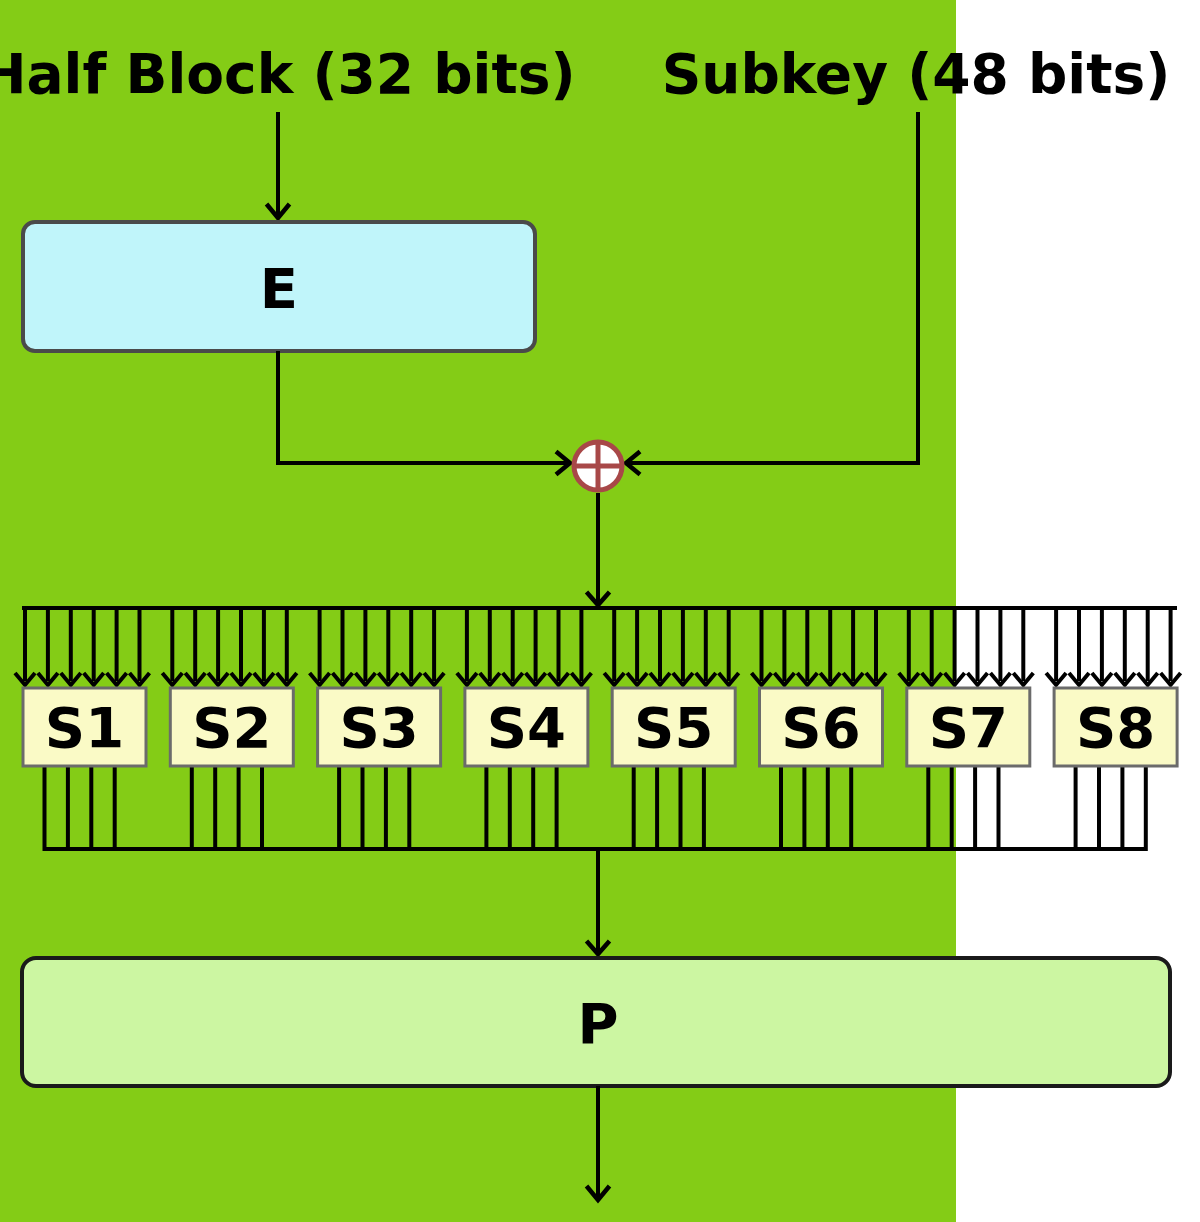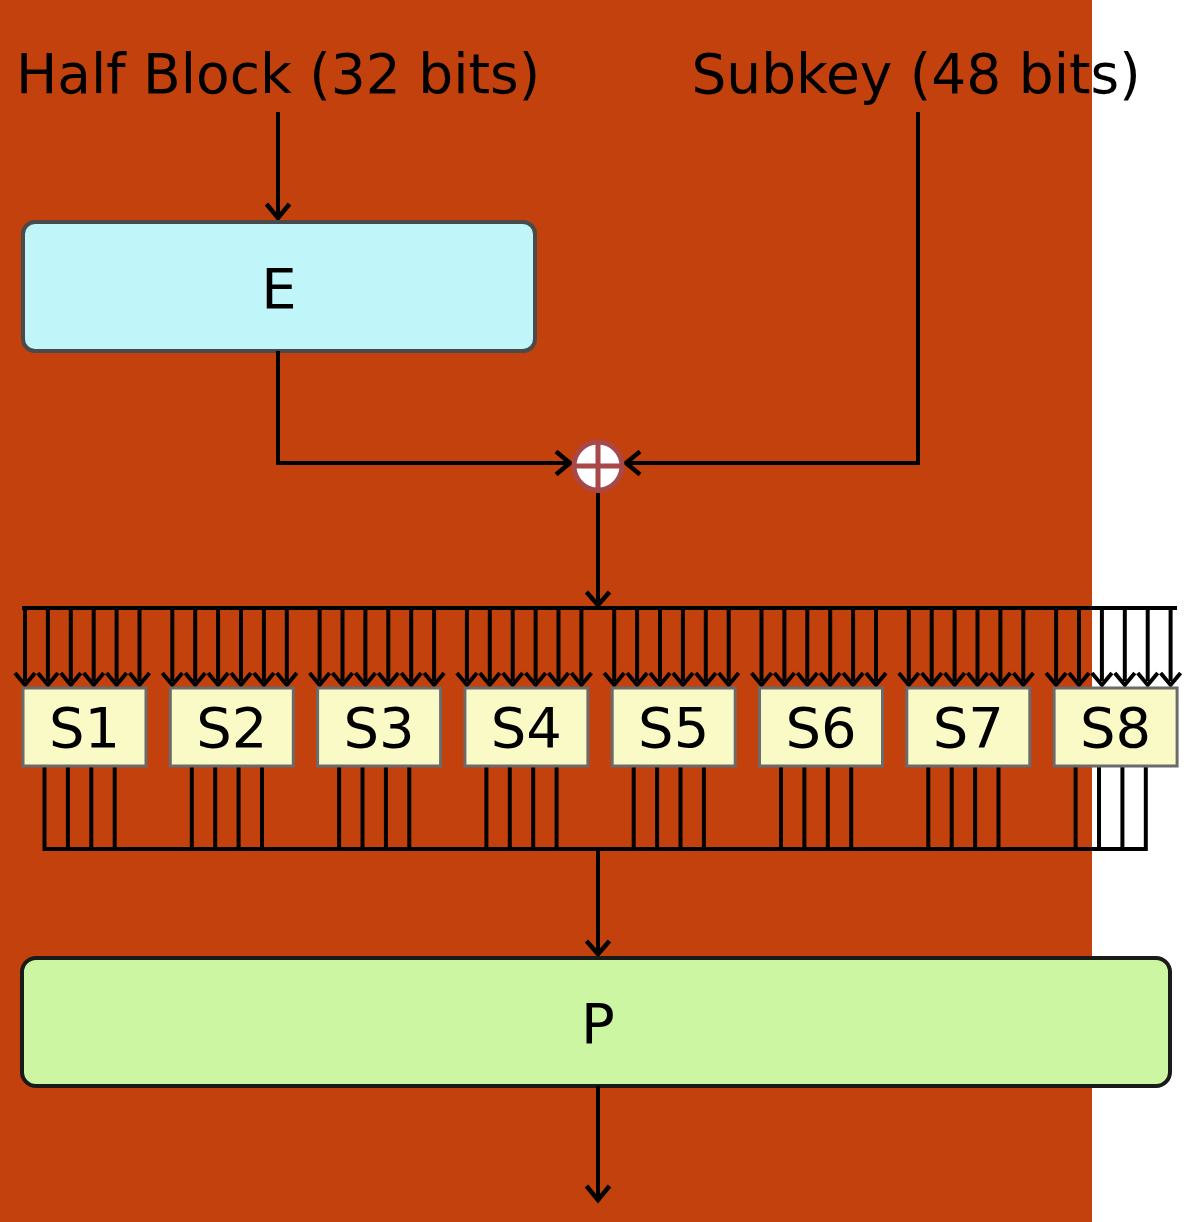--- a/index.html
+++ b/index.html
@@ -1,17 +1,17 @@
 <!DOCTYPE html>
 <html style="--line: #000000; --xor_stroke: #A84848; --e_fill: #C0F5FA; --e_border: #4A4A4A; --s_fill: #FAFAC6; --s_border: #6B6B6B; --p_fill: #CCF6A2; --p_border: #1A1A1A;"><head>
 <meta charset="utf-8">
 <style>
   html, body { margin: 0; padding: 0; background: #ffffff; }
   body { font-family: "DejaVu Sans", sans-serif; }
-  .stage { width: 1092px; height: 1222px; position: relative; background: #c2410c; }
+  .stage { width: 956px; height: 1222px; position: relative; background: #84cc16; font-weight: bold; }
   svg { display: block; }
 
   
   text { text-anchor: middle; fill: #000; }
   .lbl     { font-size: 55px; }
   .box-lbl { font-size: 56px; }
 
   
   .ln      { stroke: var(--line); stroke-width: 4;   fill: none; }
   .arr     { stroke: var(--line); stroke-width: 4.5; fill: none; }

